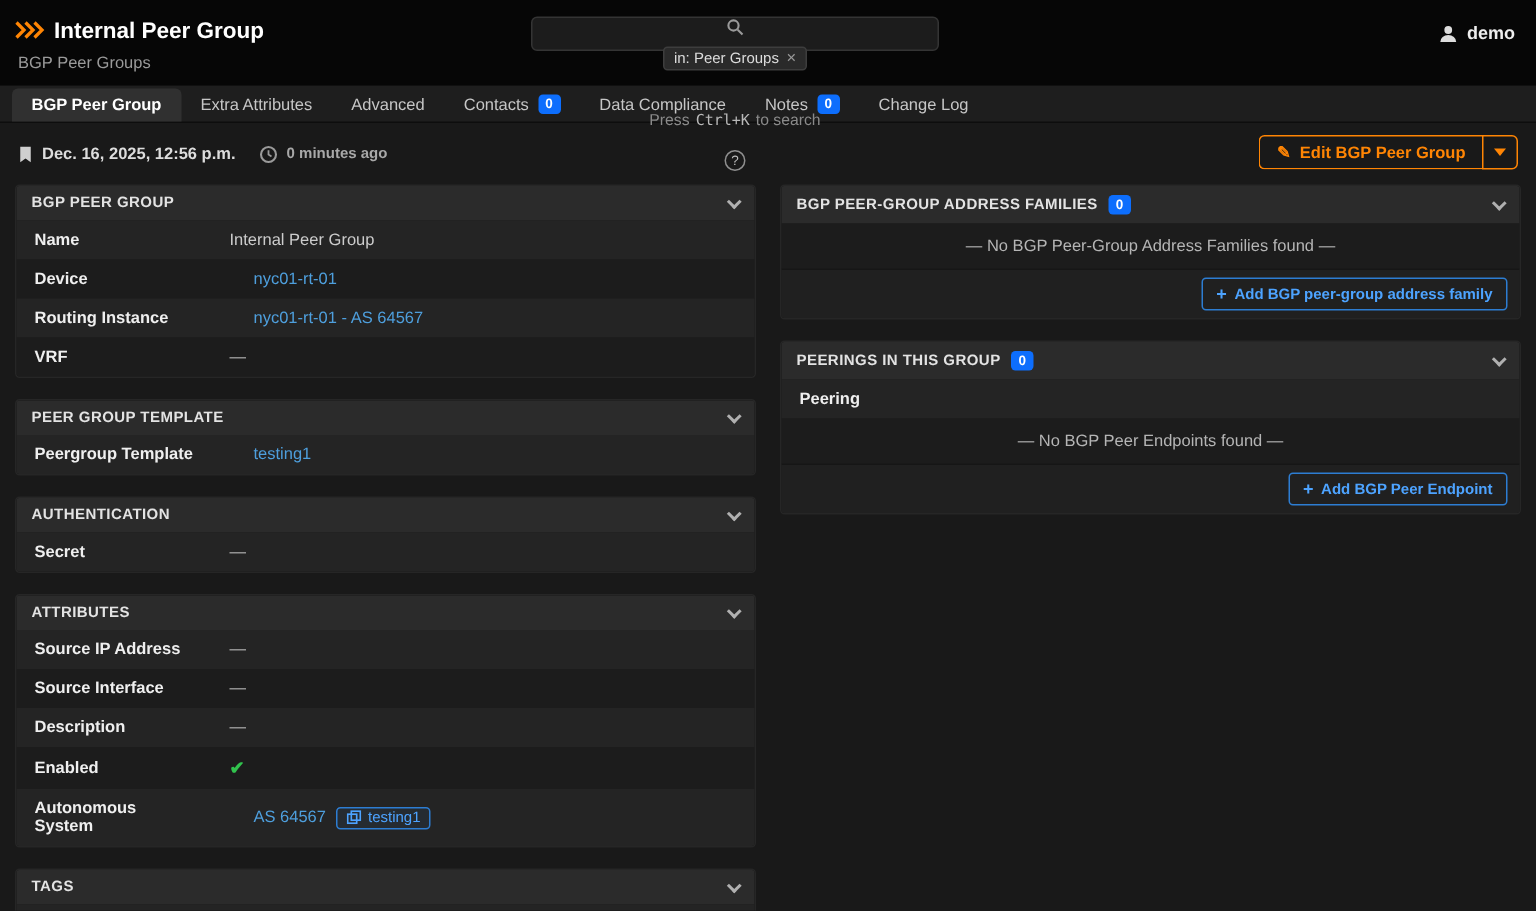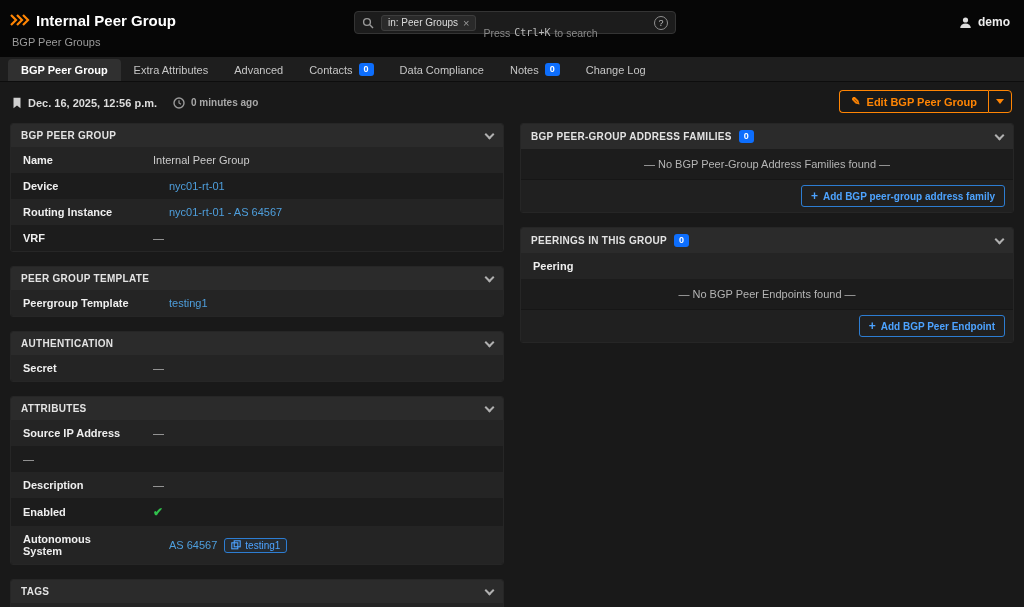--- a/index.html
+++ b/index.html
@@ -11,23 +11,23 @@
     font-size:11px;
   }
   a { text-decoration:none; }
 
   
   .topbar { position:relative; height:57px; background:#060606; }
   .logo { position:absolute; left:10px; top:13px; display:flex; align-items:center; }
   .page-title { position:absolute; left:36px; top:12px; font-size:15px; font-weight:bold; color:#ffffff; }
   .breadcrumb { position:absolute; left:12px; top:36px; font-size:11px; color:#9a9a9a; cursor:pointer; }
   .searchbar {
-    position:absolute; left:354px; top:11px; width:322px; height:23px;
+    position:absolute; left:354px; top:11px; width:272px; height:23px;
     background:#1c1c1c; border:1px solid #343434; border-radius:4px;
-    display:flex; align-items:center; gap:7px; padding:0 7px;
+    display:flex; align-items:center; gap:7px; padding:0 7px;flex-direction:column;
   }
   .search-chip {
     display:inline-flex; align-items:center; gap:5px;
     background:#2a2a2a; border:1px solid #3d3d3d; border-radius:3px;
     padding:1px 6px; font-size:10px; color:#dcdcdc; white-space:nowrap;
   }
   .search-chip .x { color:#9a9a9a; cursor:pointer; font-size:11px; }
   .search-hint { color:#8a8a8a; font-size:10.5px; white-space:nowrap; display:flex; gap:4px; align-items:center;margin-top:20px; }
   .search-hint kbd { font-family:"DejaVu Sans Mono", monospace; color:#b9b9b9; font-size:10px; }
   .search-spacer { flex:1; }
@@ -266,20 +266,21 @@
       <div class="panel-header">
         <span class="panel-title">ATTRIBUTES</span>
         <span class="chev"></span>
       </div>
       <div class="rows">
         <div class="row">
           <div class="row-label">Source IP Address</div>
           <div class="row-value muted">—</div>
         </div>
         <div class="row">
+          <div class="row-label">Source Interface</div>
           <div class="row-value muted">—</div>
         </div>
         <div class="row">
           <div class="row-label">Description</div>
           <div class="row-value muted">—</div>
         </div>
         <div class="row">
           <div class="row-label">Enabled</div>
           <div class="row-value">
               <span class="check">✔</span>

